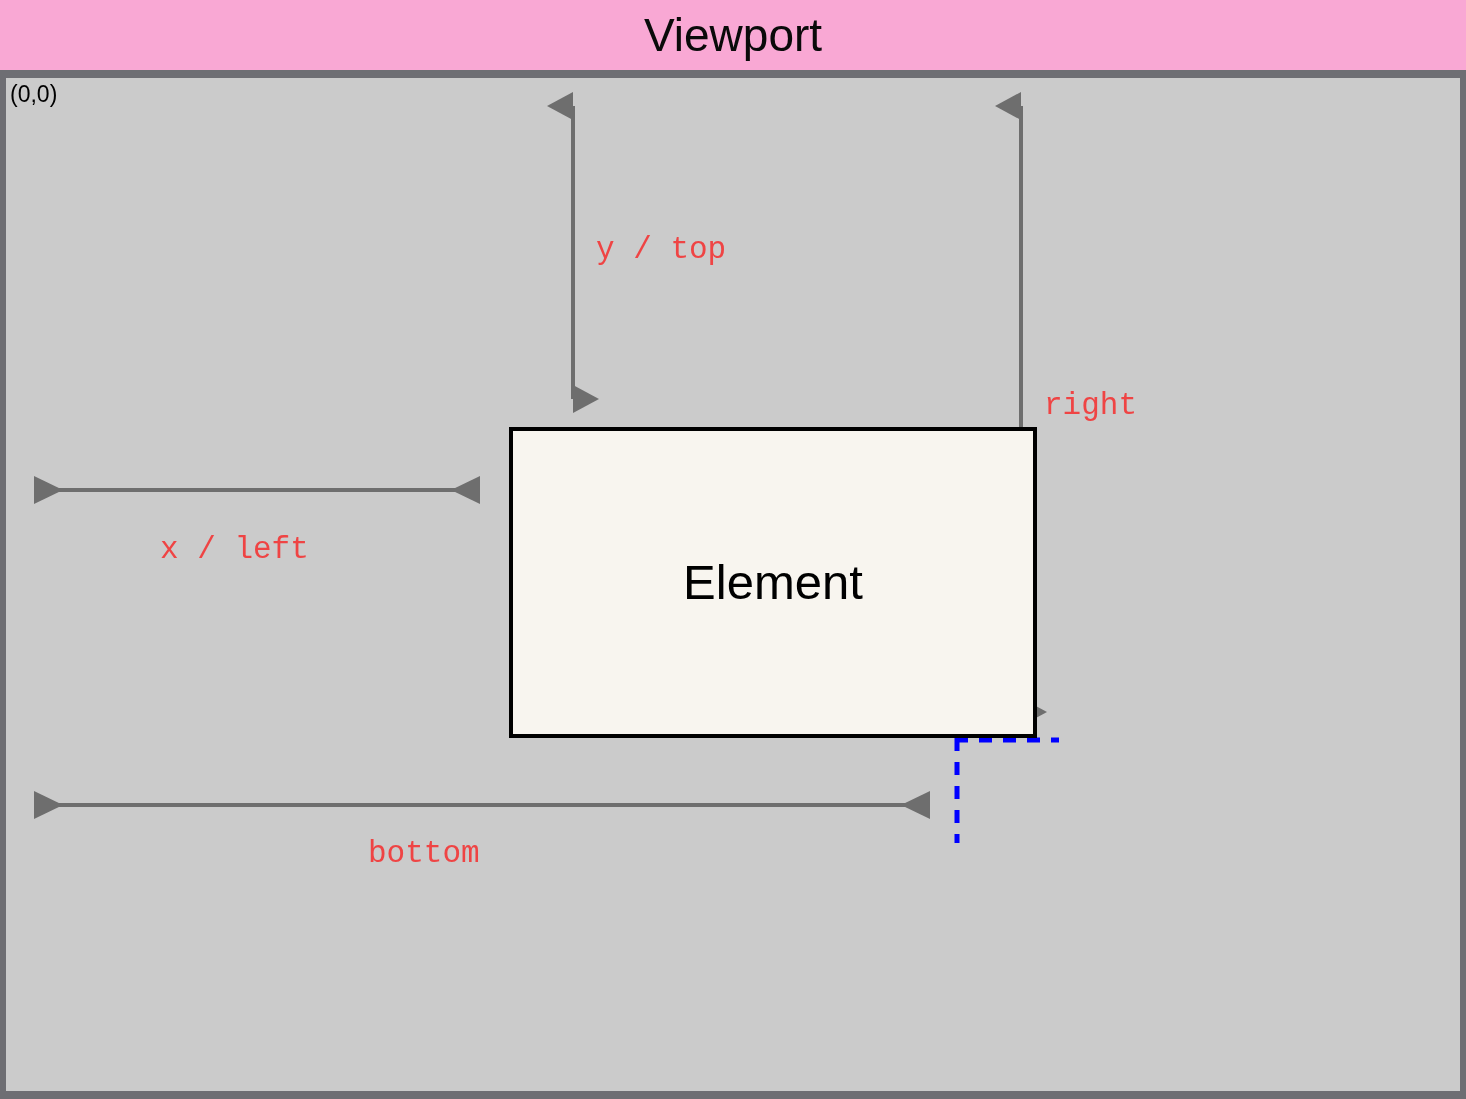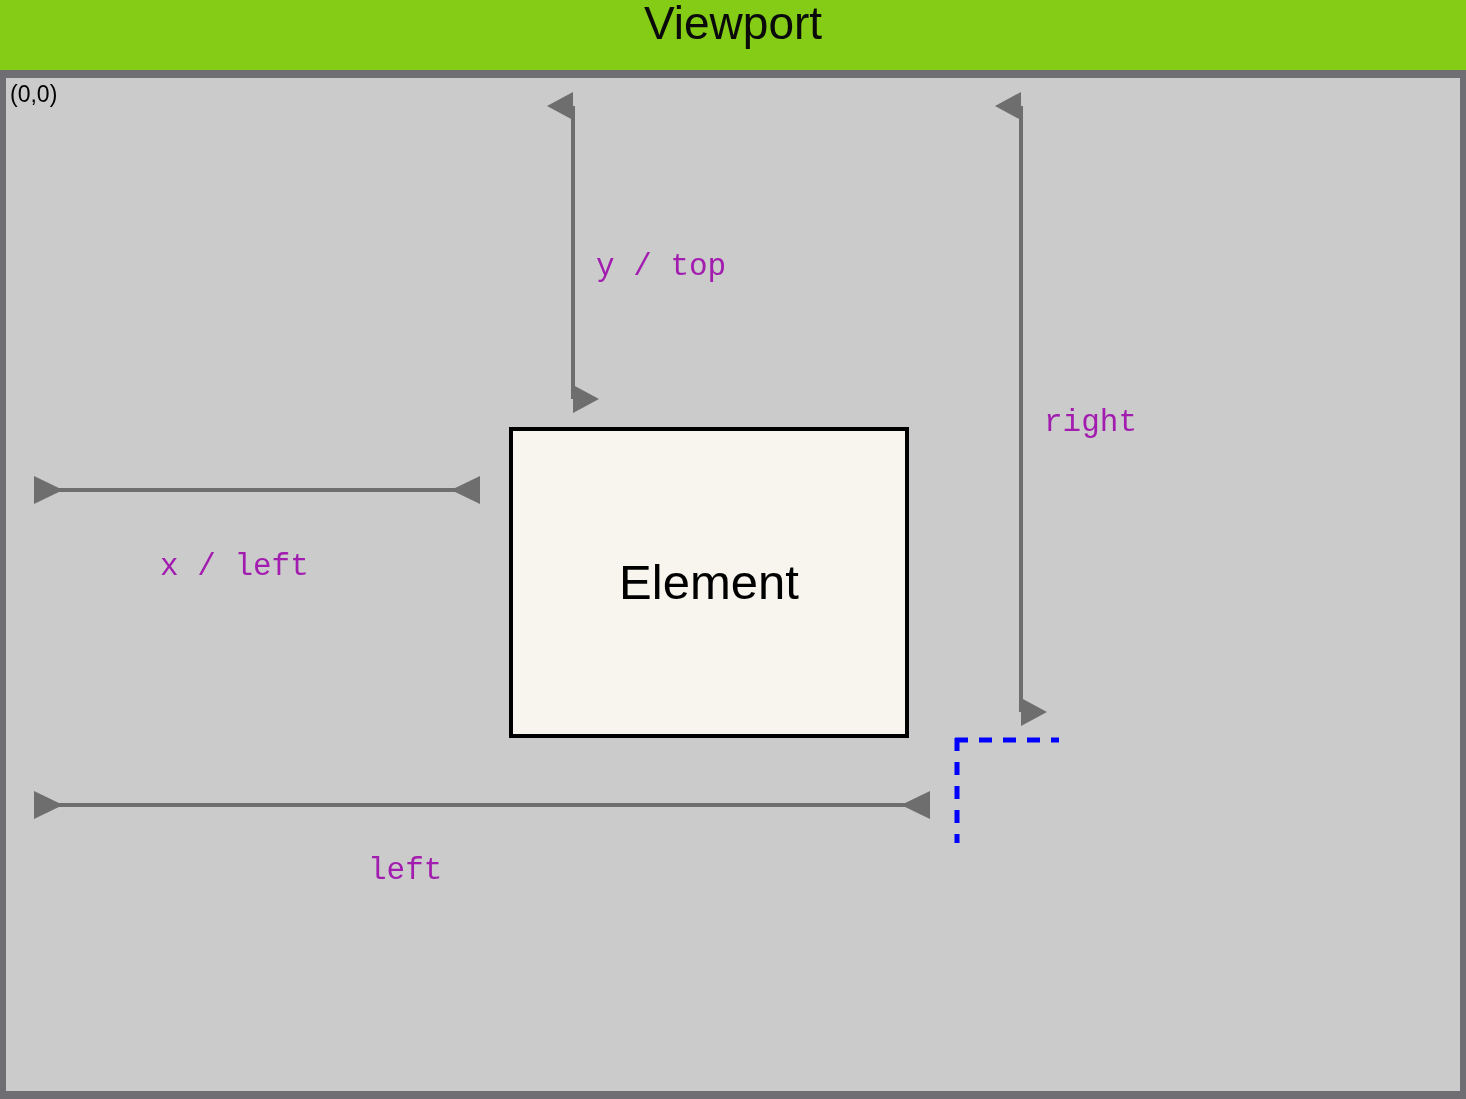--- a/index.html
+++ b/index.html
@@ -16,22 +16,23 @@
     height: 1099px;
     overflow: hidden;
     background: #ffffff;
   }
   
   #titlebar {
     position: absolute;
     left: 0; top: 0;
     width: 1466px;
     height: 70px;
-    background: #84cc16;
+    background: #f9a8d4;
     display: flex;
+    align-items: center;
     justify-content: center;
   }
   #titlebar .title-text {
     font-family: "Liberation Sans", sans-serif;
     font-size: 46px;
     color: #0a0a0a;
     line-height: 1;
     letter-spacing: 0px;
   }
   
@@ -68,44 +69,43 @@
     font-family: "Liberation Sans", sans-serif;
     font-size: 23px;
     color: #000000;
     line-height: 1.1;
   }
   
   #element-box {
     position: absolute;
     left: 509px;
     top: 427px;
-    width: 400px;
+    width: 528px;
     height: 311px;
     background: #f8f5ef;
     border: 4px solid #000000;
     box-sizing: border-box;
     display: flex;
     align-items: center;
     justify-content: center;
   }
   #element-box .element-text {
     font-family: "Liberation Sans", sans-serif;
     font-size: 49px;
     color: #000000;
     line-height: 1;
   }
   
   .mono-label {
     position: absolute;
     font-family: "Liberation Mono", "DejaVu Sans Mono", monospace;
     font-size: 31px;
-    color: #a21caf;
+    color: #ef4444;
     white-space: nowrap;
     line-height: 1;
-    margin-top: 17px;
   }
   #label-ytop   { left: 596px; top: 234px; }
   #label-xleft  { left: 160px; top: 534px; }
   #label-bottom { left: 1044px; top: 390px; }
   #label-right  { left: 368px; top: 838px; }
 </style>
 </head>
 <body>
 
 <div id="canvas">
@@ -152,15 +152,15 @@
   <div id="element-box">
     <span class="element-text">Element</span>
   </div>
 
   <div class="mono-label" id="label-ytop">y / top</div>
 
   <div class="mono-label" id="label-xleft">x / left</div>
 
   <div class="mono-label" id="label-bottom">right</div>
 
-  <div class="mono-label" id="label-right">left</div>
+  <div class="mono-label" id="label-right">bottom</div>
 
 </div>
 
 </body></html>

